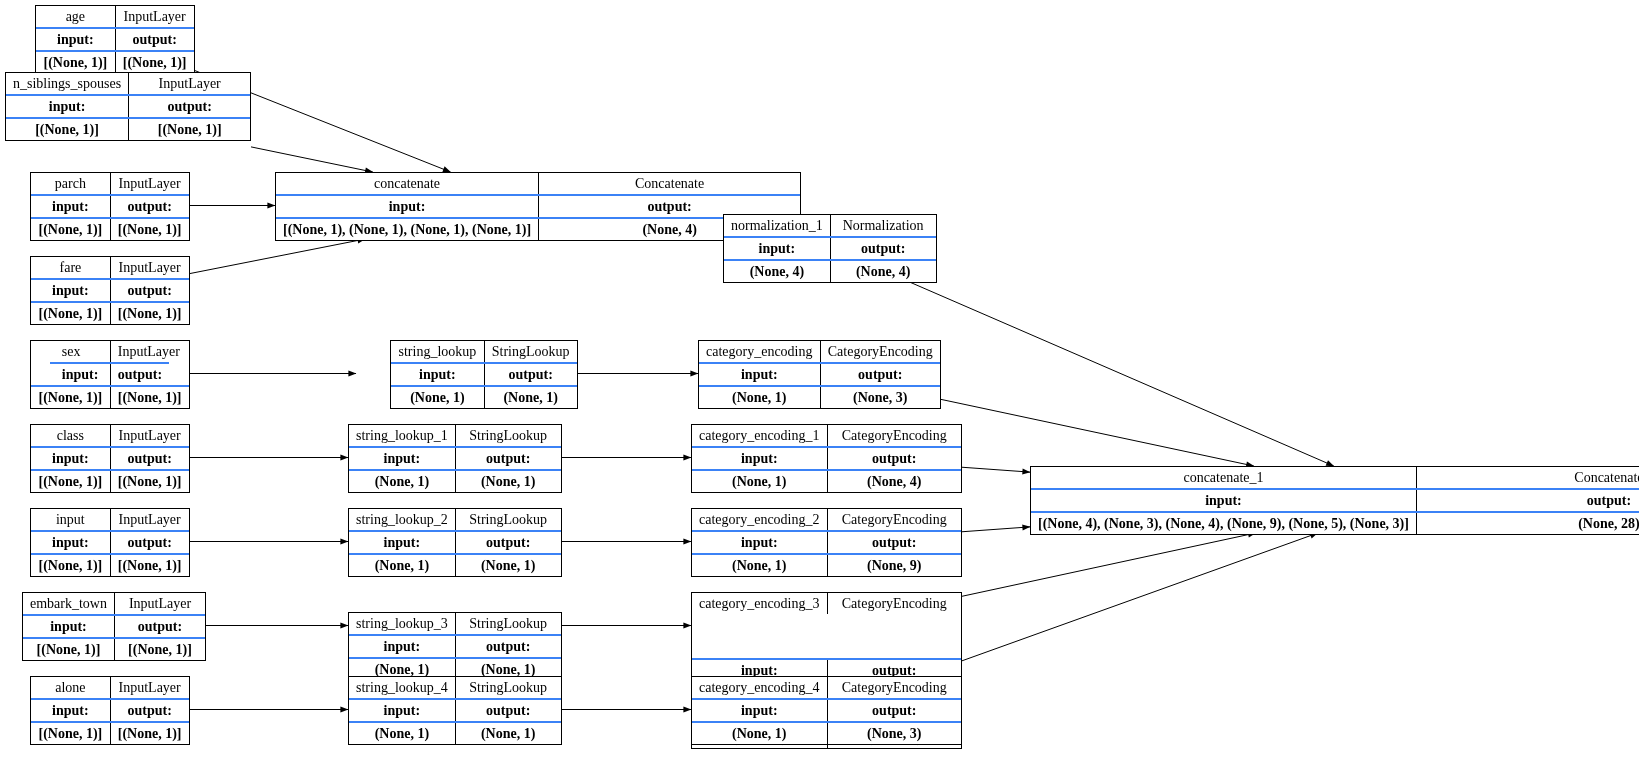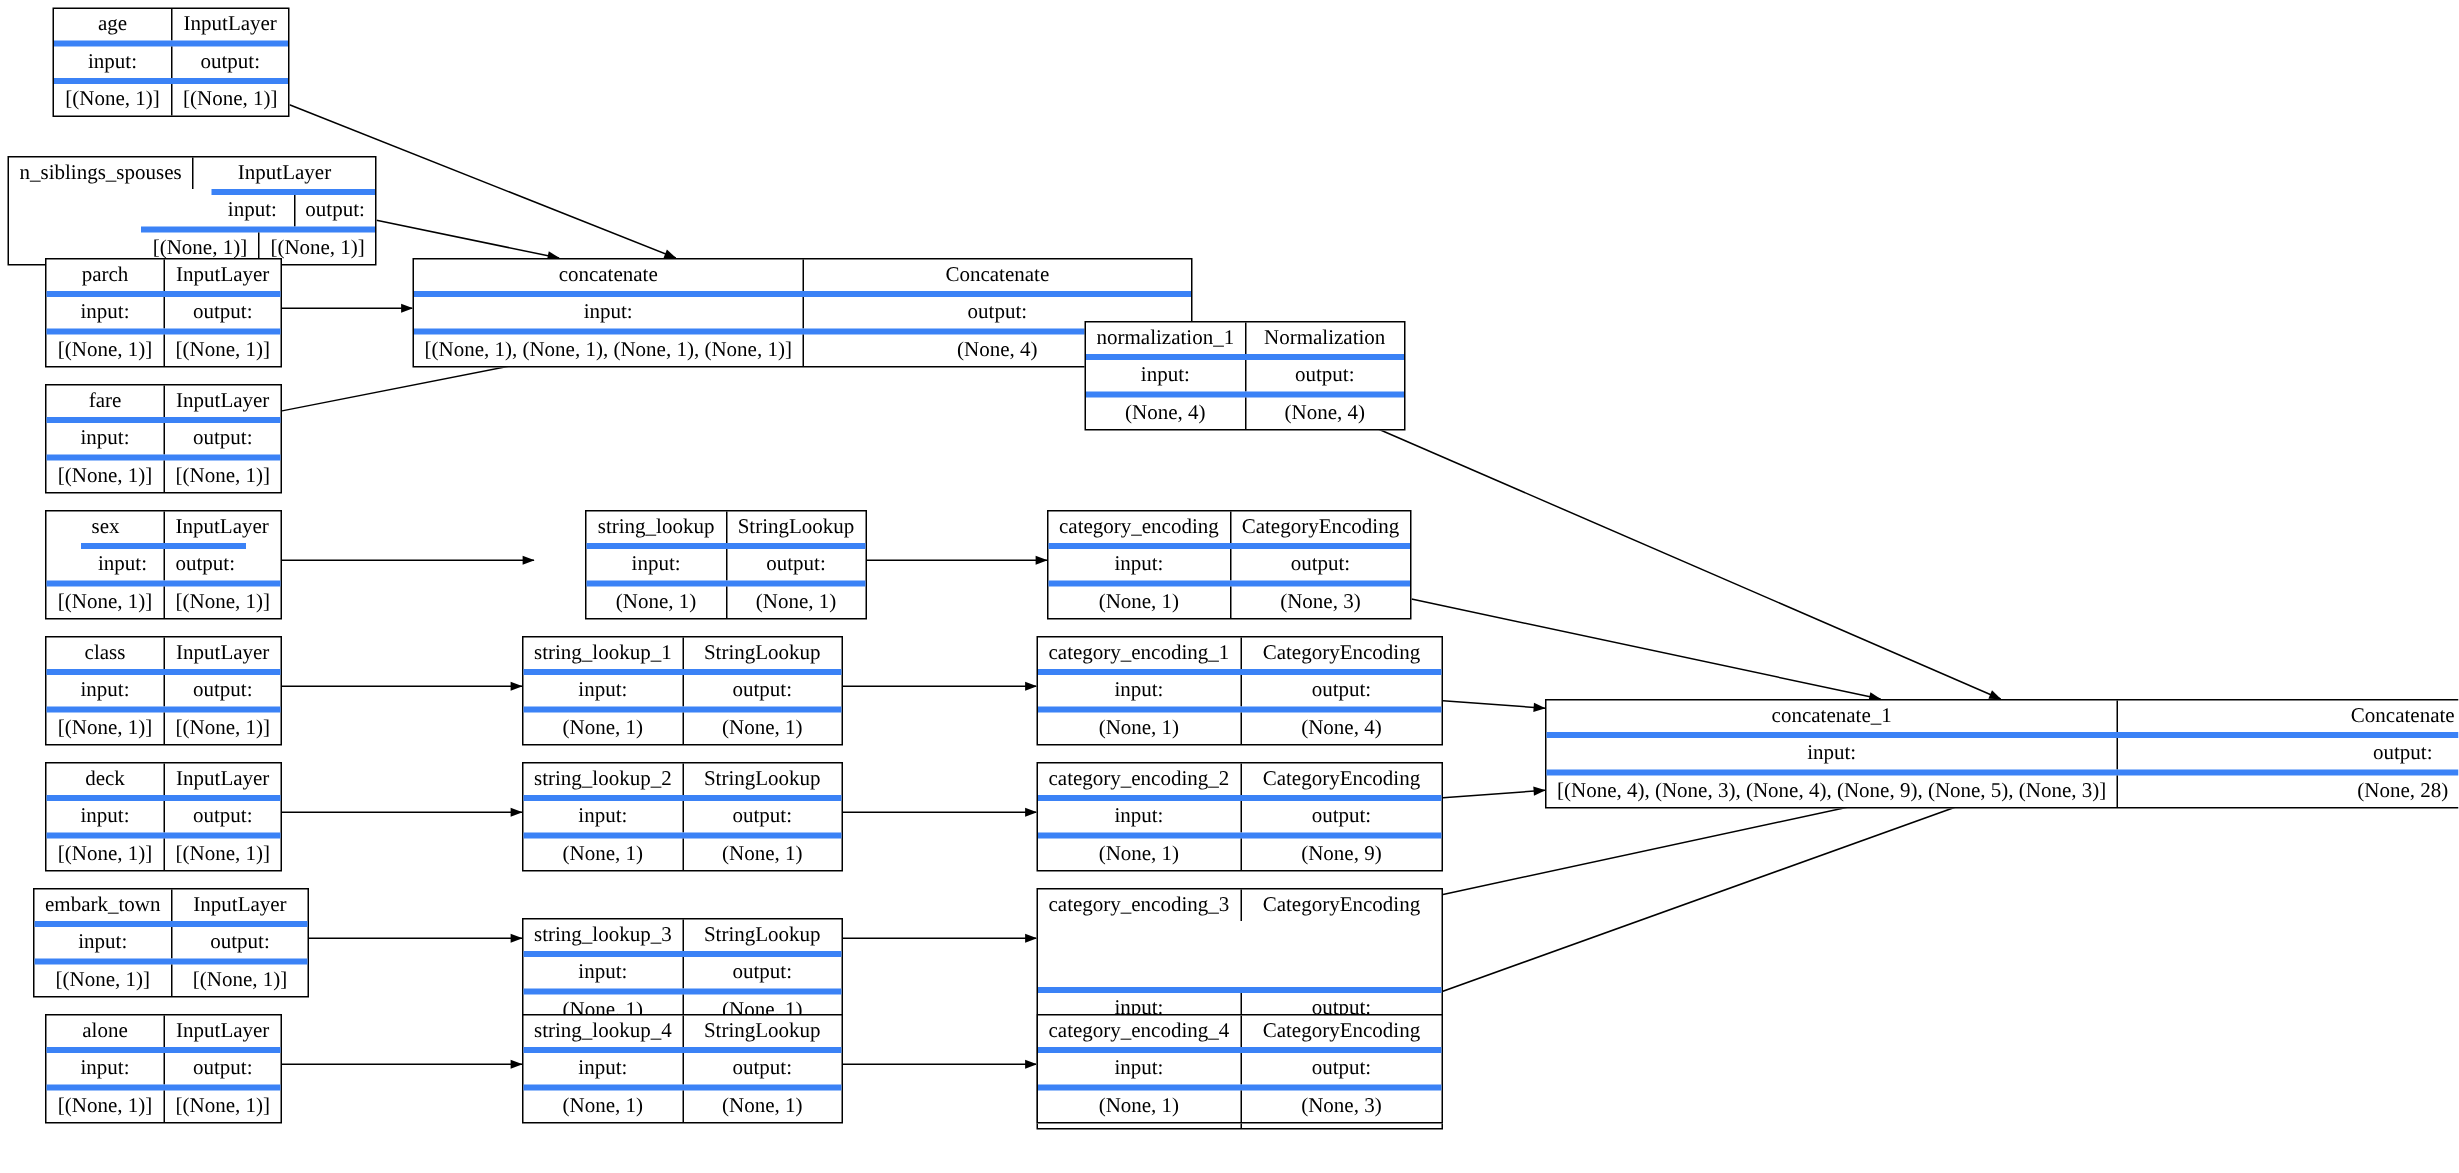--- a/index.html
+++ b/index.html
@@ -29,21 +29,22 @@
     align-items: stretch;
     width: max-content;
     border: 1px solid #000000;
     background: #ffffff;
   }
   .nrow {
     display: grid;
     grid-template-columns: minmax(max-content, 1fr) minmax(max-content, 1fr);
   }
   .nrow + .nrow {
-    border-top: 4px solid #3b82f6;
+    border-top: 2px solid #3b82f6;
+    font-weight: bold;
   }
   .cell {
     padding: 2px 7px;
     text-align: center;
     white-space: nowrap;
     line-height: 17px;
   }
   .cell + .cell {
     border-left: 1px solid #000000;
   }
@@ -87,21 +88,21 @@
     </div>
     <div class="nrow">
       <div class="cell">input:</div>
       <div class="cell">output:</div>
     </div>
     <div class="nrow">
       <div class="cell">[(None, 1)]</div>
       <div class="cell">[(None, 1)]</div>
     </div>
   </div>
-    <div class="node" style="left: 5px; top: 104px; align-items: flex-end;">
+    <div class="node" style="left: 5px; top: 72px;">
     <div class="nrow">
       <div class="cell">n_siblings_spouses</div>
       <div class="cell">InputLayer</div>
     </div>
     <div class="nrow">
       <div class="cell">input:</div>
       <div class="cell">output:</div>
     </div>
     <div class="nrow">
       <div class="cell">[(None, 1)]</div>
@@ -243,21 +244,21 @@
       <div class="cell">input:</div>
       <div class="cell">output:</div>
     </div>
     <div class="nrow">
       <div class="cell">(None, 1)</div>
       <div class="cell">(None, 4)</div>
     </div>
   </div>
     <div class="node" style="left: 30px; top: 508px;">
     <div class="nrow">
-      <div class="cell">deck</div>
+      <div class="cell">input</div>
       <div class="cell">InputLayer</div>
     </div>
     <div class="nrow">
       <div class="cell">input:</div>
       <div class="cell">output:</div>
     </div>
     <div class="nrow">
       <div class="cell">[(None, 1)]</div>
       <div class="cell">[(None, 1)]</div>
     </div>

